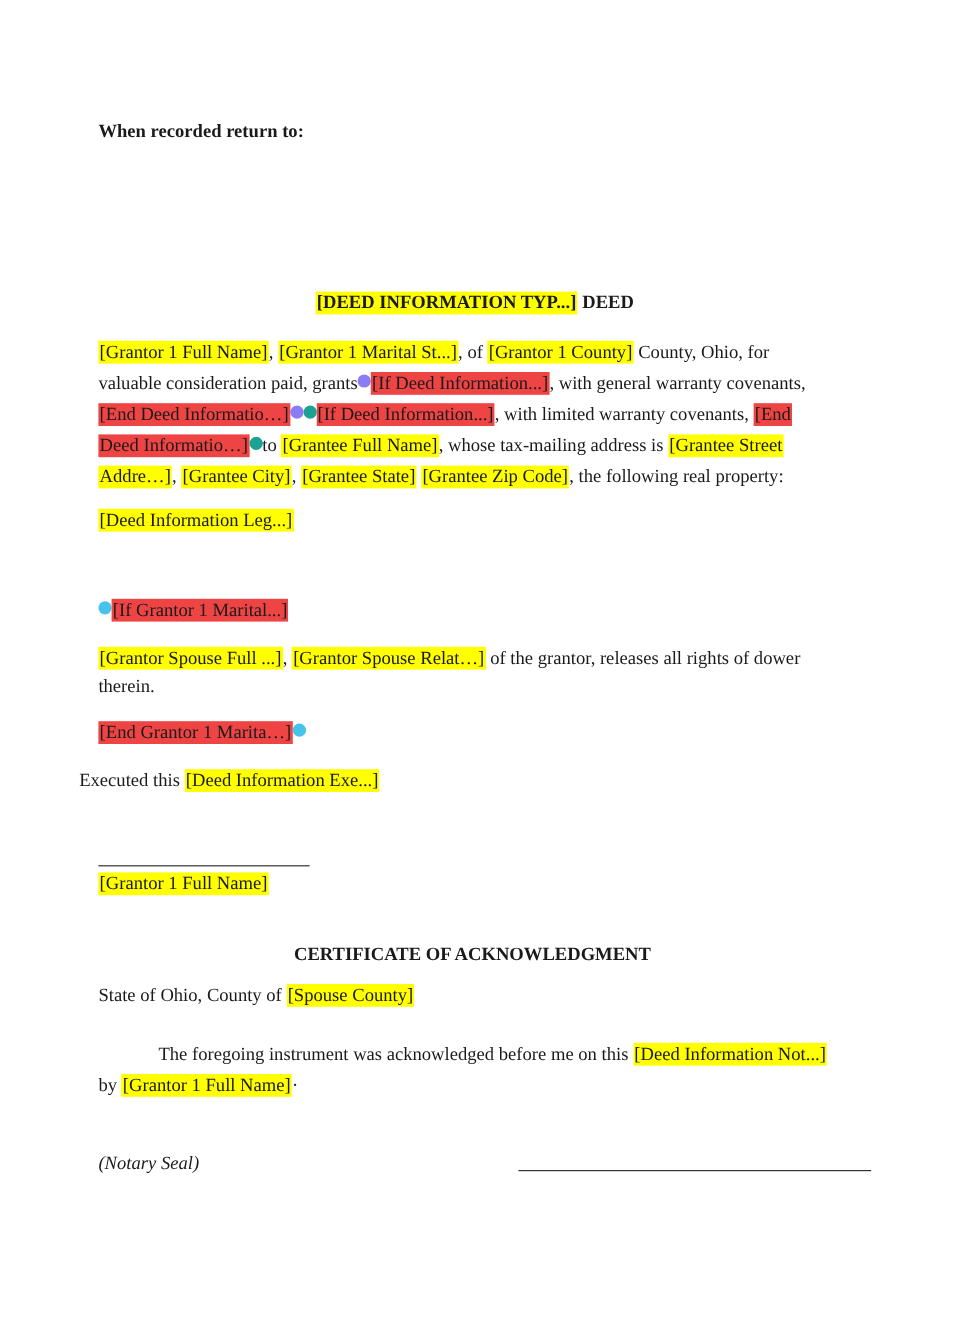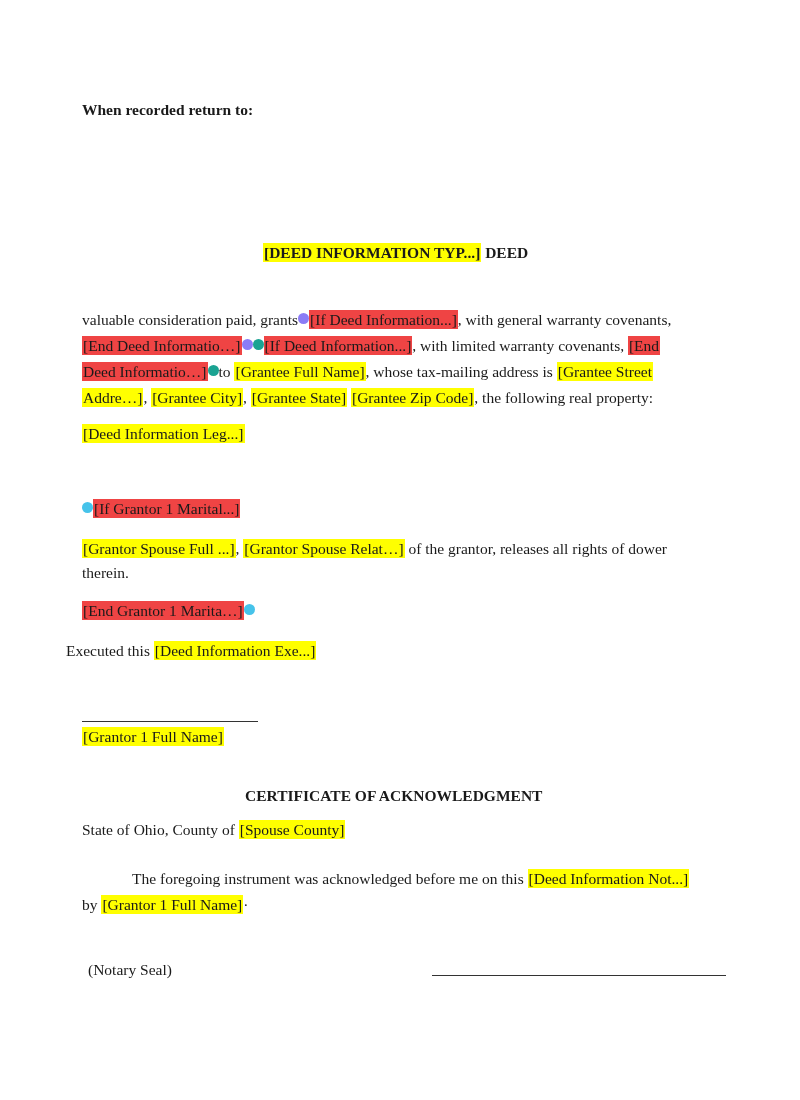--- a/index.html
+++ b/index.html
@@ -26,20 +26,23 @@
 <body>
 
 <div class="page">
 
   <div class="abs bold" style="left:82px; top:101px;">When recorded return to:</div>
 
   <div class="abs bold" style="left:263px; top:244px;font-family:Liberation Serif, serif;">
     <span class="hl-y ftxt">[DEED INFORMATION TYP...]</span><span> DEED</span>
   </div>
 
+  <div class="abs line" style="left:82px; top:281px;">
+    <span class="hl-y ftxt">[Grantor 1 Full Name]</span><span>, </span><span class="hl-y ftxt">[Grantor 1 Marital St...]</span><span>, of </span><span class="hl-y ftxt">[Grantor 1 County]</span><span> County, Ohio, for</span>
+  </div>
 
   <div class="abs line" style="left:82px; top:307px;">
     <span>valuable consideration paid, grants</span><span class="dot" style="background:#8b7cf6;"></span><span class="hl-g ftxt">[If Deed  Information...]</span><span>, with general warranty covenants,</span>
   </div>
 
   <div class="abs line" style="left:82px; top:333px;">
     <span class="hl-g ftxt">[End Deed  Informatio…]</span><span class="dot" style="background:#8b7cf6;"></span><span class="dot" style="background:#1aa392;"></span><span class="hl-g ftxt">[If Deed  Information...]</span><span>, with limited warranty covenants, </span><span class="hl-g ftxt">[End</span>
   </div>
 
   <div class="abs line" style="left:82px; top:359px;">
@@ -83,16 +86,16 @@
     <span>State of Ohio, County of </span><span class="hl-y ftxt">[Spouse County]</span>
   </div>
 
   <div class="abs line" style="left:132px; top:866px;">
     <span>The foregoing instrument was acknowledged before me on this </span><span class="hl-y ftxt">[Deed Information Not...]</span>
   </div>
   <div class="abs line" style="left:82px; top:892px;">
     <span>by </span><span class="hl-y ftxt">[Grantor 1 Full Name]</span><span>·</span>
   </div>
 
-  <div class="abs line" style="left:88px; top:957px;">(Notary Seal)</div>
+  <div class="abs line" style="left:82px; top:957px;font-style:italic;">(Notary Seal)</div>
   <div class="rule" style="left:432px; top:975px; width:294px;"></div>
 
 </div>
 
 </body></html>

